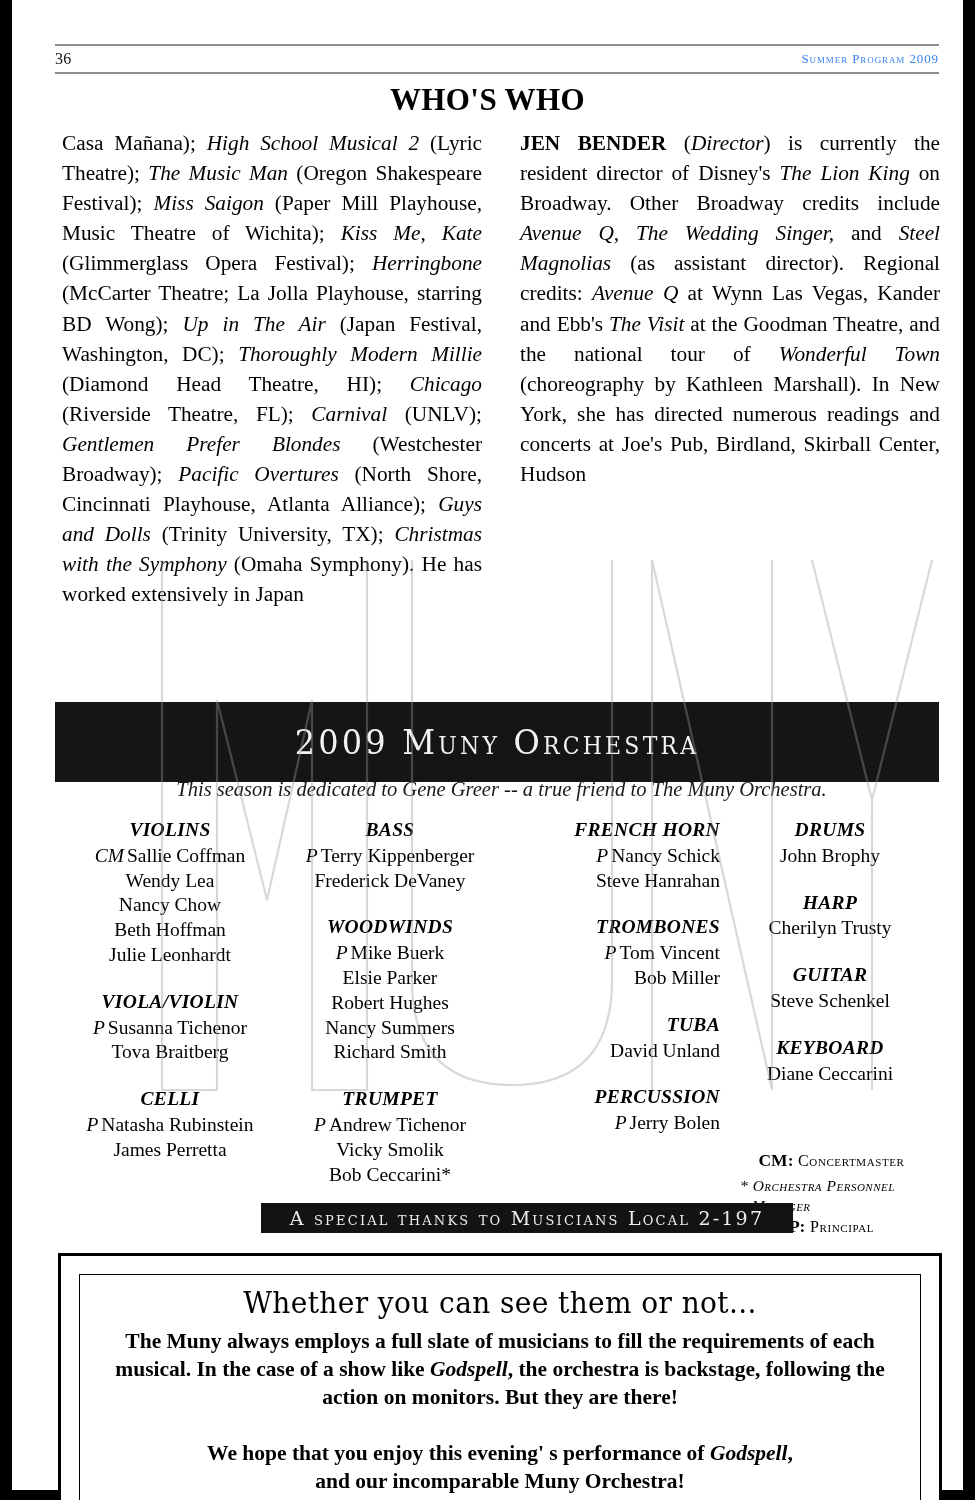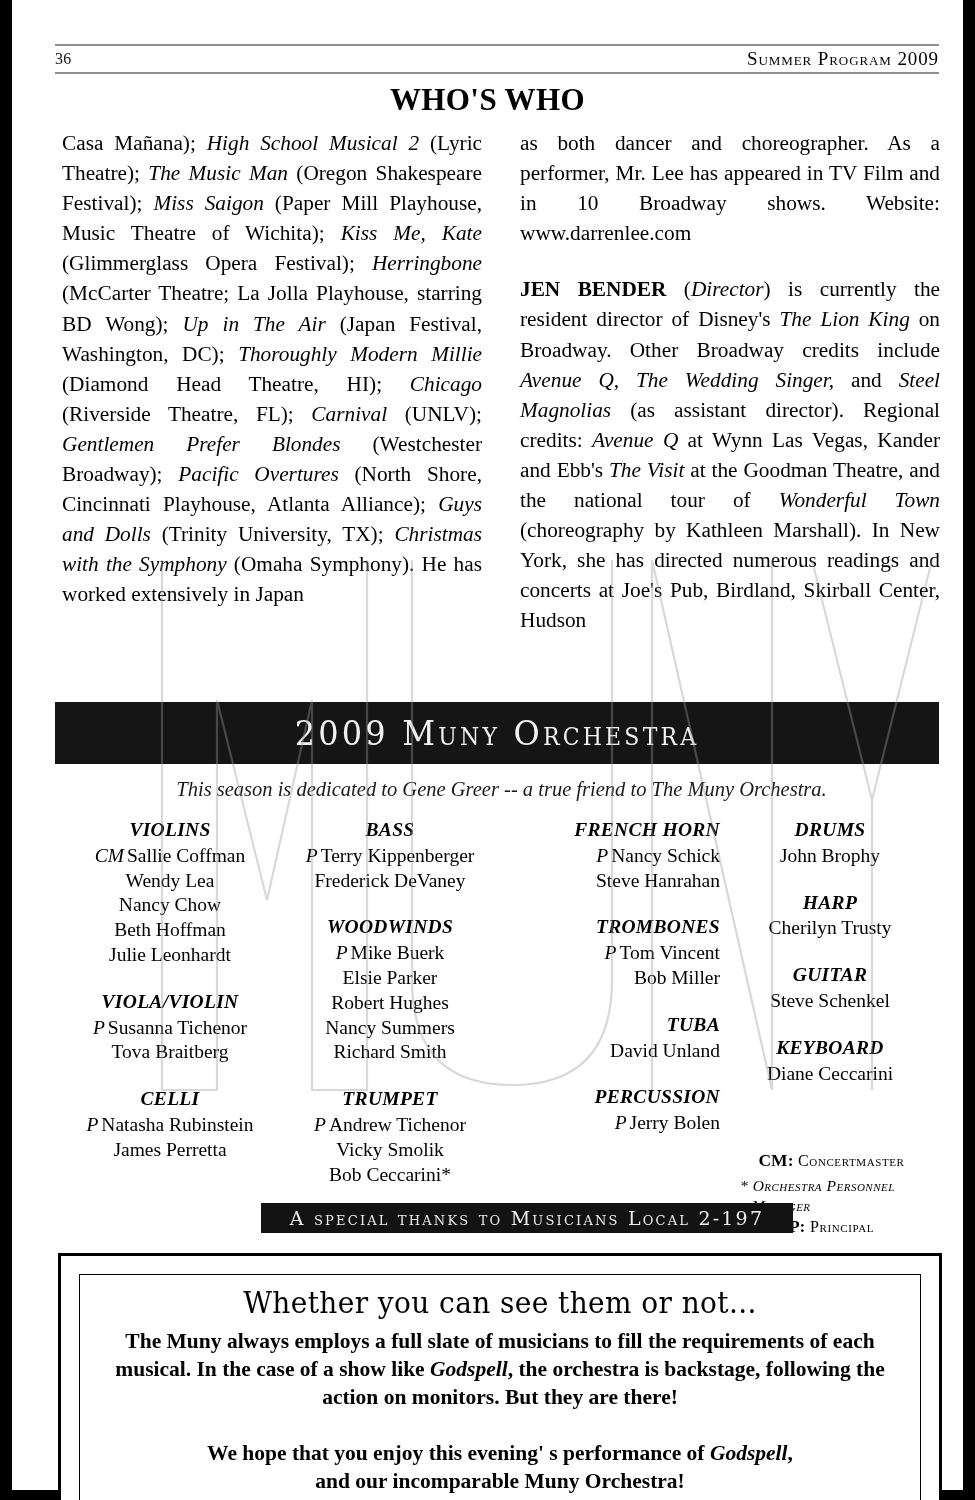--- a/index.html
+++ b/index.html
@@ -57,24 +57,24 @@
     display: flex;
     align-items: center;
     justify-content: space-between;
   }
   .folio {
     font-size: 16px;
     letter-spacing: 0.2px;
     color: #161616;
   }
   .runhead-title {
-    font-size: 19px;
+    font-size: 13px;
     font-variant: small-caps;
     letter-spacing: 0.9px;
-    color: #000000;
+    color: #3b82f6;
     text-align: center;
   }
 
   
   .whoswho {
     position: absolute;
     left: 0; right: 0;
     top: 82px;
     text-align: center;
     font-size: 31px;
@@ -102,21 +102,21 @@
   .bio-col p + p { margin-top: 26px; }
   .bio-col i { font-style: italic; margin-top: 48px; }
   .bio-col b { font-weight: bold; }
 
   
   .orch-banner {
     position: absolute;
     left: 43px;
     top: 702px;
     width: 884px;
-    height: 62px;
+    height: 80px;
     background: #151515;
     display: flex;
     align-items: center;
     justify-content: center;
   }
   .orch-banner .title {
     color: #f2f2f2;
     font-size: 32px;
     font-variant: small-caps;
     letter-spacing: 3.2px;
@@ -282,21 +282,20 @@
       <div class="runhead-title">Summer Program 2009</div>
     </div>
 
     <div class="whoswho">WHO'S WHO</div>
 
     <div class="bios">
       <div class="bio-col">
         <p>Casa Mañana); <i>High School Musical 2</i> (Lyric Theatre); <i>The Music Man</i> (Oregon Shakespeare Festival); <i>Miss Saigon</i> (Paper Mill Playhouse, Music Theatre of Wichita); <i>Kiss Me, Kate</i> (Glimmerglass Opera Festival); <i>Herringbone</i> (McCarter Theatre; La Jolla Playhouse, starring BD Wong); <i>Up in The Air</i> (Japan Festival, Washington, DC); <i>Thoroughly Modern Millie</i> (Diamond Head Theatre, HI); <i>Chicago</i> (Riverside Theatre, FL); <i>Carnival</i> (UNLV); <i>Gentlemen Prefer Blondes</i> (Westchester Broadway); <i>Pacific Overtures</i> (North Shore, Cincinnati Playhouse, Atlanta Alliance); <i>Guys and Dolls</i> (Trinity University, TX); <i>Christmas with the Symphony</i> (Omaha Symphony). He has worked extensively in Japan</p>
       </div>
       <div class="bio-col">
-        <p>as both dancer and choreographer. As a performer, Mr. Lee has appeared in TV Film and in 10 Broadway shows. Website: www.darrenlee.com</p>
         <p><b>JEN BENDER</b> (<i>Director</i>) is currently the resident director of Disney's <i>The Lion King</i> on Broadway. Other Broadway credits include <i>Avenue Q, The Wedding Singer,</i> and <i>Steel Magnolias</i> (as assistant director). Regional credits: <i>Avenue Q</i> at Wynn Las Vegas, Kander and Ebb's <i>The Visit</i> at the Goodman Theatre, and the national tour of <i>Wonderful Town</i> (choreography by Kathleen Marshall). In New York, she has directed numerous readings and concerts at Joe's Pub, Birdland, Skirball Center, Hudson</p>
       </div>
     </div>
 
     <div class="orch-banner">
       <div class="title">2009 Muny Orchestra</div>
     </div>
 
     <div class="dedication">This season is dedicated to Gene Greer -- a true friend to The Muny Orchestra.</div>
 

